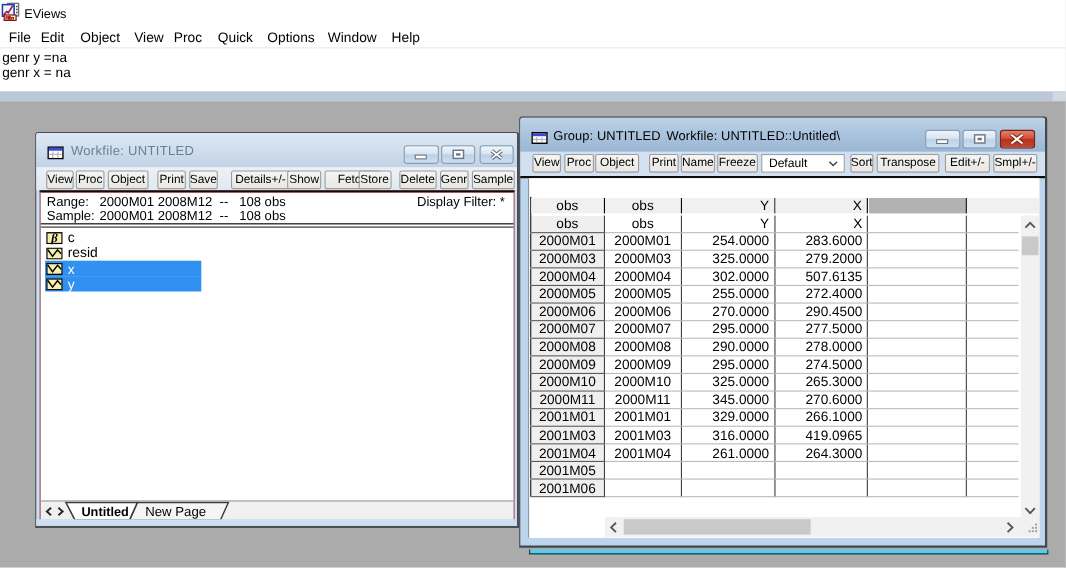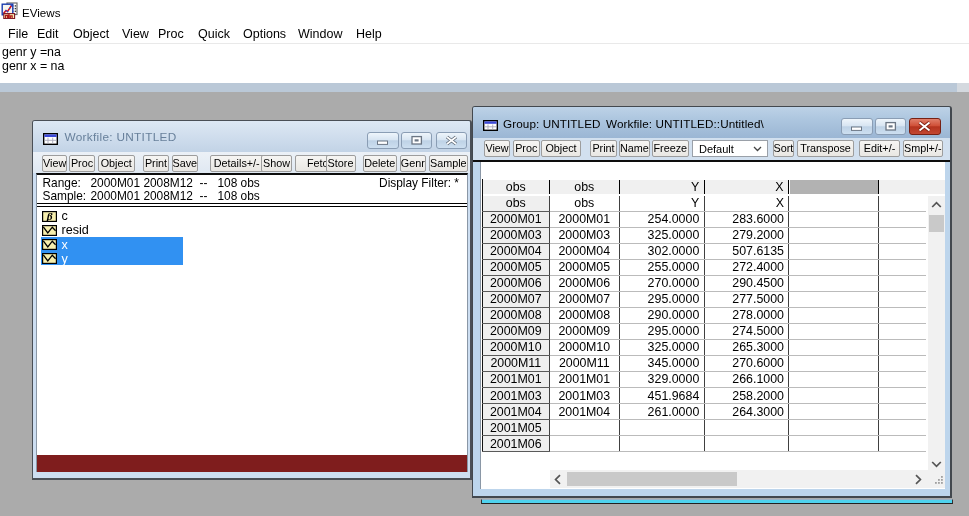--- a/index.html
+++ b/index.html
@@ -12,21 +12,21 @@
 
 .b{position:absolute;height:16.5px;background:linear-gradient(#f6f5f3,#e9e7e3);border:1px solid #9d9d9d;border-radius:2px;text-align:center;font-size:10.8px;line-height:15px;color:#000}
 
 .wb{position:absolute;width:31.5px;height:17px;border:1px solid #8a9db4;border-radius:3px;background:linear-gradient(#eef5fb 0%,#d8e5f2 45%,#bed2e6 52%,#cddff0 100%)}
 .wbr{background:linear-gradient(#e07f6b 0%,#d05038 45%,#b5331e 52%,#c24732 100%);border:1px solid #772013}
 
 #wf{position:absolute;left:31.5px;top:120px;width:440px;height:359.5px;background:#cddef1;border:1px solid #4a4f56;border-right-width:2px;border-bottom-width:2px;border-radius:3px 3px 0 0}
 #wftitle{position:absolute;left:0;top:0;width:100%;height:31px;background:linear-gradient(#dde8f4,#c2d3e6);border-radius:2px 2px 0 0}
 #wftitle .t{position:absolute;left:32px;top:8.5px;color:#68809b;font-size:11.8px;letter-spacing:0.3px}
 #wftb{position:absolute;left:0;top:31px;width:100%;height:20.5px;background:linear-gradient(#ecf1f7,#dfe8f2)}
-#wfclient{position:absolute;left:3px;top:51.5px;width:432.5px;height:301.5px;background:#7f1d1d;border:1px solid #8a97a6;border-top:2px solid #0d0d0d;overflow:hidden}
+#wfclient{position:absolute;left:3px;top:51.5px;width:432.5px;height:301.5px;background:#ef4444;border:1px solid #8a97a6;border-top:2px solid #0d0d0d;overflow:hidden}
 #wfinfo{position:absolute;left:0;top:0;width:100%;height:28.5px;background:#fff;font-size:11.9px}
 #wfinfo span{position:absolute;white-space:pre}
 #dbl{position:absolute;left:0;top:28.5px;width:100%;height:4px;border-top:1.5px solid #000;border-bottom:1.5px solid #000;background:#fff}
 #wflist{position:absolute;left:0;top:32.5px;width:100%;bottom:18px;background:#fff}
 .row{position:absolute;left:4px;height:14.05px;width:142px}
 .sel{background:#3191f2}
 .row .nm{position:absolute;left:21px;top:0.5px;font-size:12.6px}
 .row svg{position:absolute;left:1px;top:2.2px}
 #wftabs{position:absolute;left:0;bottom:0;width:100%;height:18px;background:#f0f0f0;border-top:1px solid #a8a8a8}
 #wfbot{position:absolute;left:0;bottom:0;width:100%;height:6px;background:#cddef1}
@@ -164,20 +164,30 @@
     <span class="nm" style="color:#fff">x</span>
    </div>
    <div class="row sel" style="top:44.05px">
     <svg width="15" height="11" viewBox="0 0 15 11">
             <rect x="0.6" y="0.6" width="13.8" height="9.8" fill="#f7efae" stroke="#000" stroke-width="1.2"></rect>
             <path d="M1.3 1.8 L5.8 8 L10.3 2.2 L13.6 5.8" fill="none" stroke="#000" stroke-width="1.3"></path>
           </svg>
     <span class="nm" style="color:#fff">y</span>
    </div>
   </div>
+  <div id="wftabs">
+   <svg class="a" style="left:0;top:0" width="434" height="18" viewBox="0 0 434 18">
+    <path d="M9.4 5.6 L5.6 9 L9.4 12.4" fill="none" stroke="#2a2a2a" stroke-width="1.8"></path>
+    <path d="M16.1 5.6 L19.9 9 L16.1 12.4" fill="none" stroke="#2a2a2a" stroke-width="1.8"></path>
+    <path d="M80.8 16.6 L87.9 0.8 L170.6 0.8 L163.5 16.6 Z" fill="#f5f5f5" stroke="#3a3a3a" stroke-width="1.3"></path>
+    <path d="M22.9 0.8 L31.1 16.6 L80.8 16.6 L87.9 0.8 Z" fill="#ffffff" stroke="#3a3a3a" stroke-width="1.4"></path>
+    <text x="37" y="13" font-size="11.6" font-weight="bold" font-family="Liberation Sans">Untitled</text>
+    <text x="95" y="13" font-size="12" font-family="Liberation Sans">New Page</text>
+  </svg>
+  </div>
  </div>
  <div id="wfbot"></div>
 </div>
 
 <div id="gr">
  <div id="grtitle">
   <svg class="ic" style="left:10px;top:12.5px" width="15" height="11" viewBox="0 0 15 11">
    <rect x="0.7" y="0.7" width="13.6" height="9.6" fill="#fff" stroke="#000" stroke-width="1.4"></rect>
    <rect x="1.4" y="1.4" width="12.2" height="2.4" fill="#3b49d8"></rect>
    <path d="M5 4.5v5M9.7 4.5v5M1.4 6.8h12" stroke="#aab" stroke-width="0.9"></path>
@@ -315,22 +325,22 @@
             <td class="o">2001M01</td>
             <td class="c2">2001M01</td>
             <td class="n">329.0000</td>
             <td class="n">266.1000</td>
             <td></td>
             <td style="border-right:none"></td>
           </tr>
           <tr style="height:16.06px">
             <td class="o">2001M03</td>
             <td class="c2">2001M03</td>
-            <td class="n">451.9684</td>
-            <td class="n">258.2000</td>
+            <td class="n">316.0000</td>
+            <td class="n">419.0965</td>
             <td></td>
             <td style="border-right:none"></td>
           </tr>
           <tr style="height:16.06px">
             <td class="o">2001M04</td>
             <td class="c2">2001M04</td>
             <td class="n">261.0000</td>
             <td class="n">264.3000</td>
             <td></td>
             <td style="border-right:none"></td>

